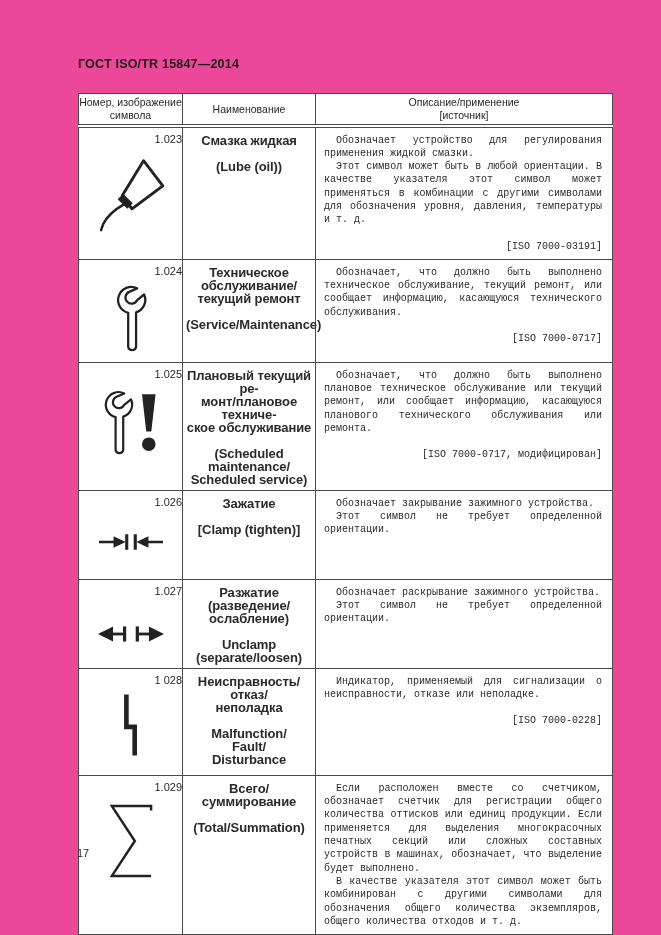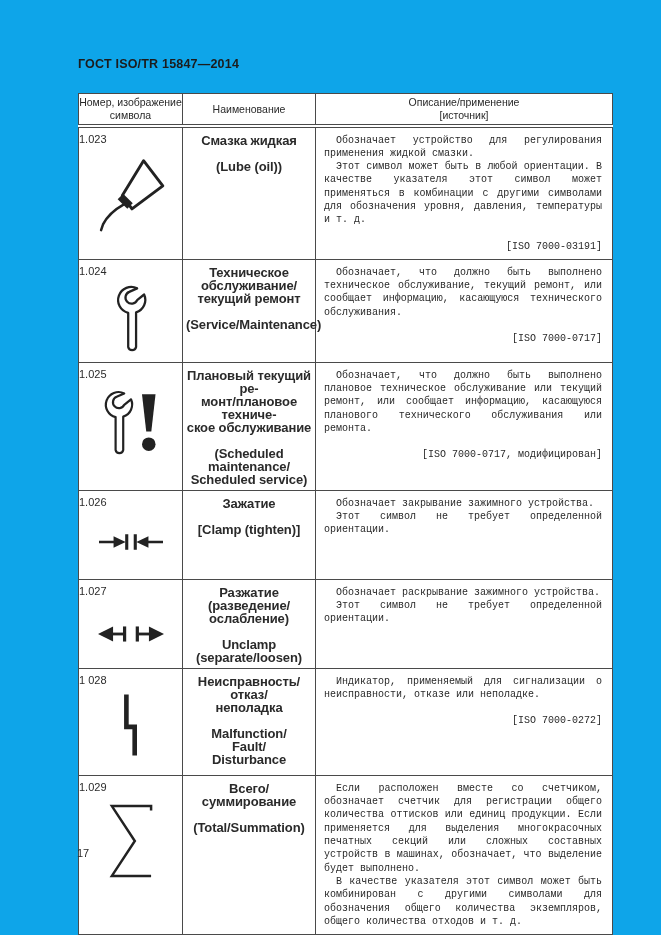--- a/index.html
+++ b/index.html
@@ -1,20 +1,20 @@
 <!DOCTYPE html>
 <html><head>
 <meta charset="utf-8">
 <style>
   * { margin: 0; padding: 0; box-sizing: border-box; }
   html, body { background: #ffffff; }
   .page {
     position: relative;
     width: 661px; height: 935px;
-    background: #0ea5e9;
+    background: #ec4899;
     font-family: "Liberation Sans", "DejaVu Sans", sans-serif;
     color: #222;
     overflow: hidden;
   }
   .doc-title {
     position: absolute; left: 78px; top: 57px;
     font-size: 12.5px; font-weight: bold; color: #1c1c1c;
     letter-spacing: 0.2px;
   }
   table.sym-table {
@@ -40,21 +40,21 @@
     text-align: center;
     vertical-align: middle;
     white-space: pre-line;
     color: #2a2a2a;
     border-bottom: 4px double #4a4a4a;
   }
   .cell-symbol { text-align: center; }
   .num {
     margin-top: 5px;
     font-size: 11px; color: #2a2a2a;
-    text-align: left;
+    text-align: right;
   }
   .symwrap { display: flex; justify-content: center; }
   .name {
     padding: 6px 3px 4px 3px;
     font-size: 13px;
     line-height: 13px;
     letter-spacing: -0.1px;
     text-align: center;
     white-space: pre-line;
     color: #2a2a2a;
@@ -242,21 +242,21 @@
         <td>
           <div class="name">Неисправность/отказ/
 неполадка
 
 Malfunction/
 Fault/
 Disturbance</div>
         </td>
         <td class="desc">
           <p class="dp">Индикатор, применяемый для сигнализации о неисправности, отказе или неполадке.</p>
-          <p class="dp src">[ISO 7000-0272]</p>
+          <p class="dp src">[ISO 7000-0228]</p>
         </td>
       </tr>
 
       <tr style="height:114px;padding-left:32px;">
         <td class="cell-symbol">
           <div class="num">1.029</div>
           <div class="symwrap m6">
             <svg class="sicon" width="44" height="84" viewBox="0 0 46 78">
               <polyline class="ln" points="44,7 44,2.5 3,2.5 27,39 3,75.5 44,75.5" stroke-width="2.6" stroke-linejoin="miter"></polyline>
             </svg>

